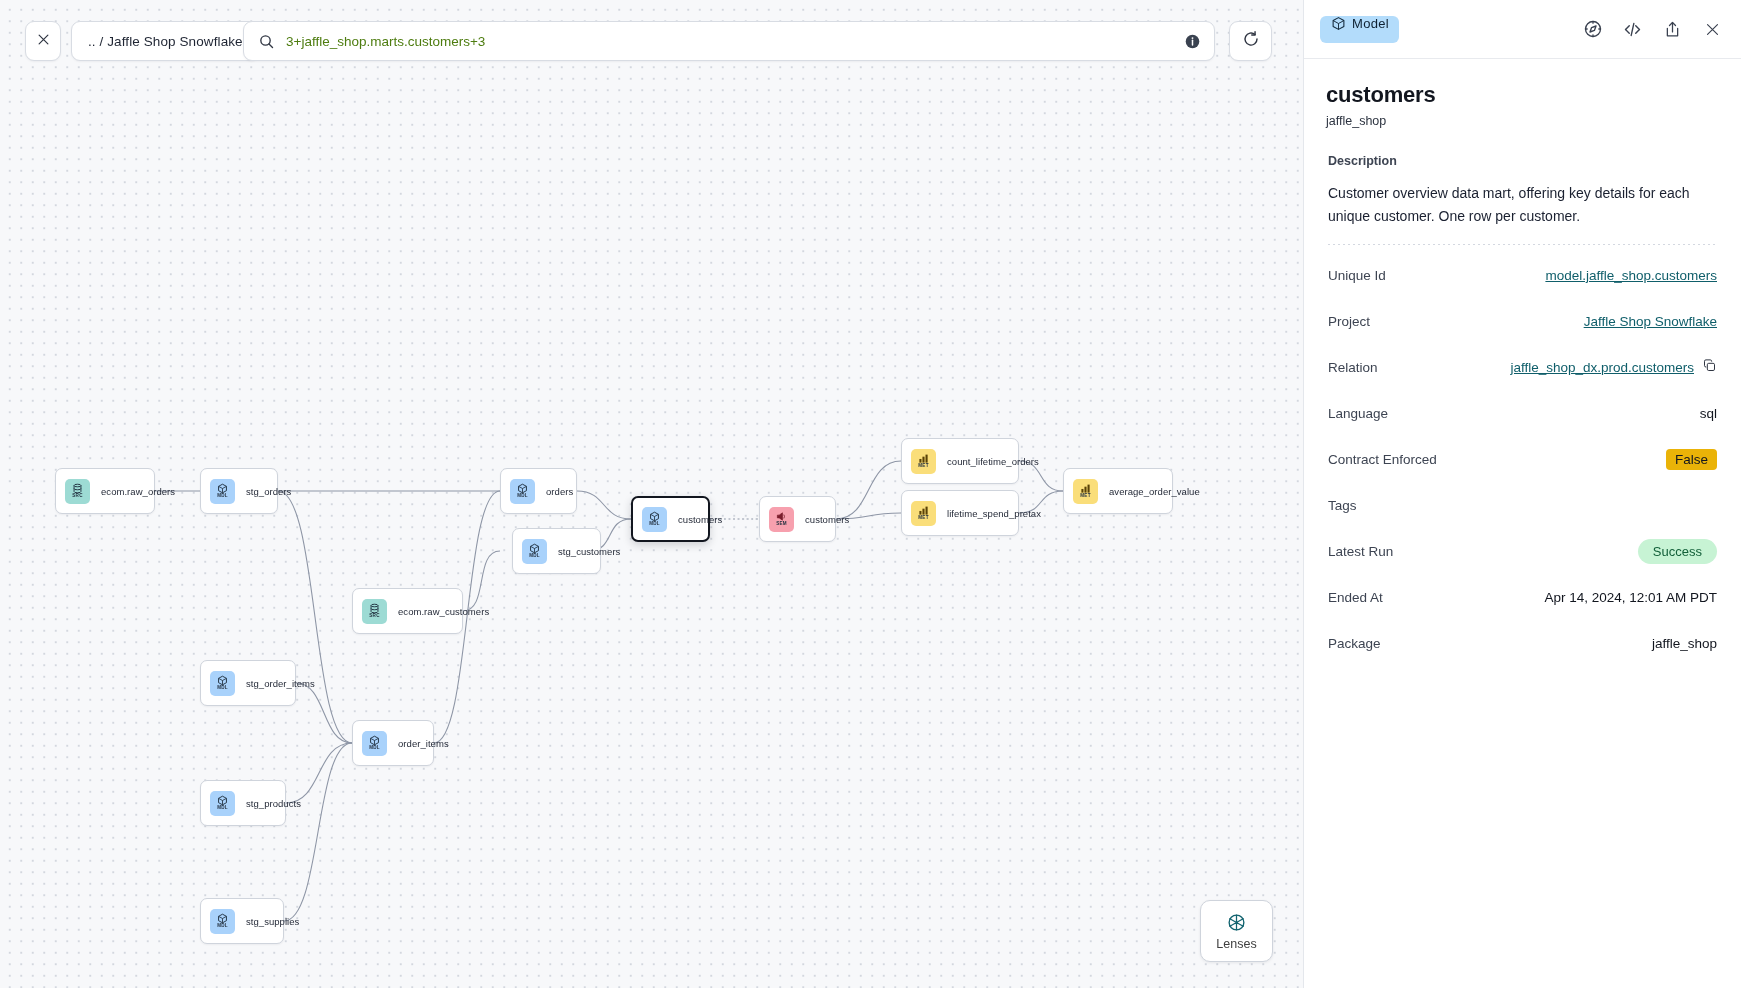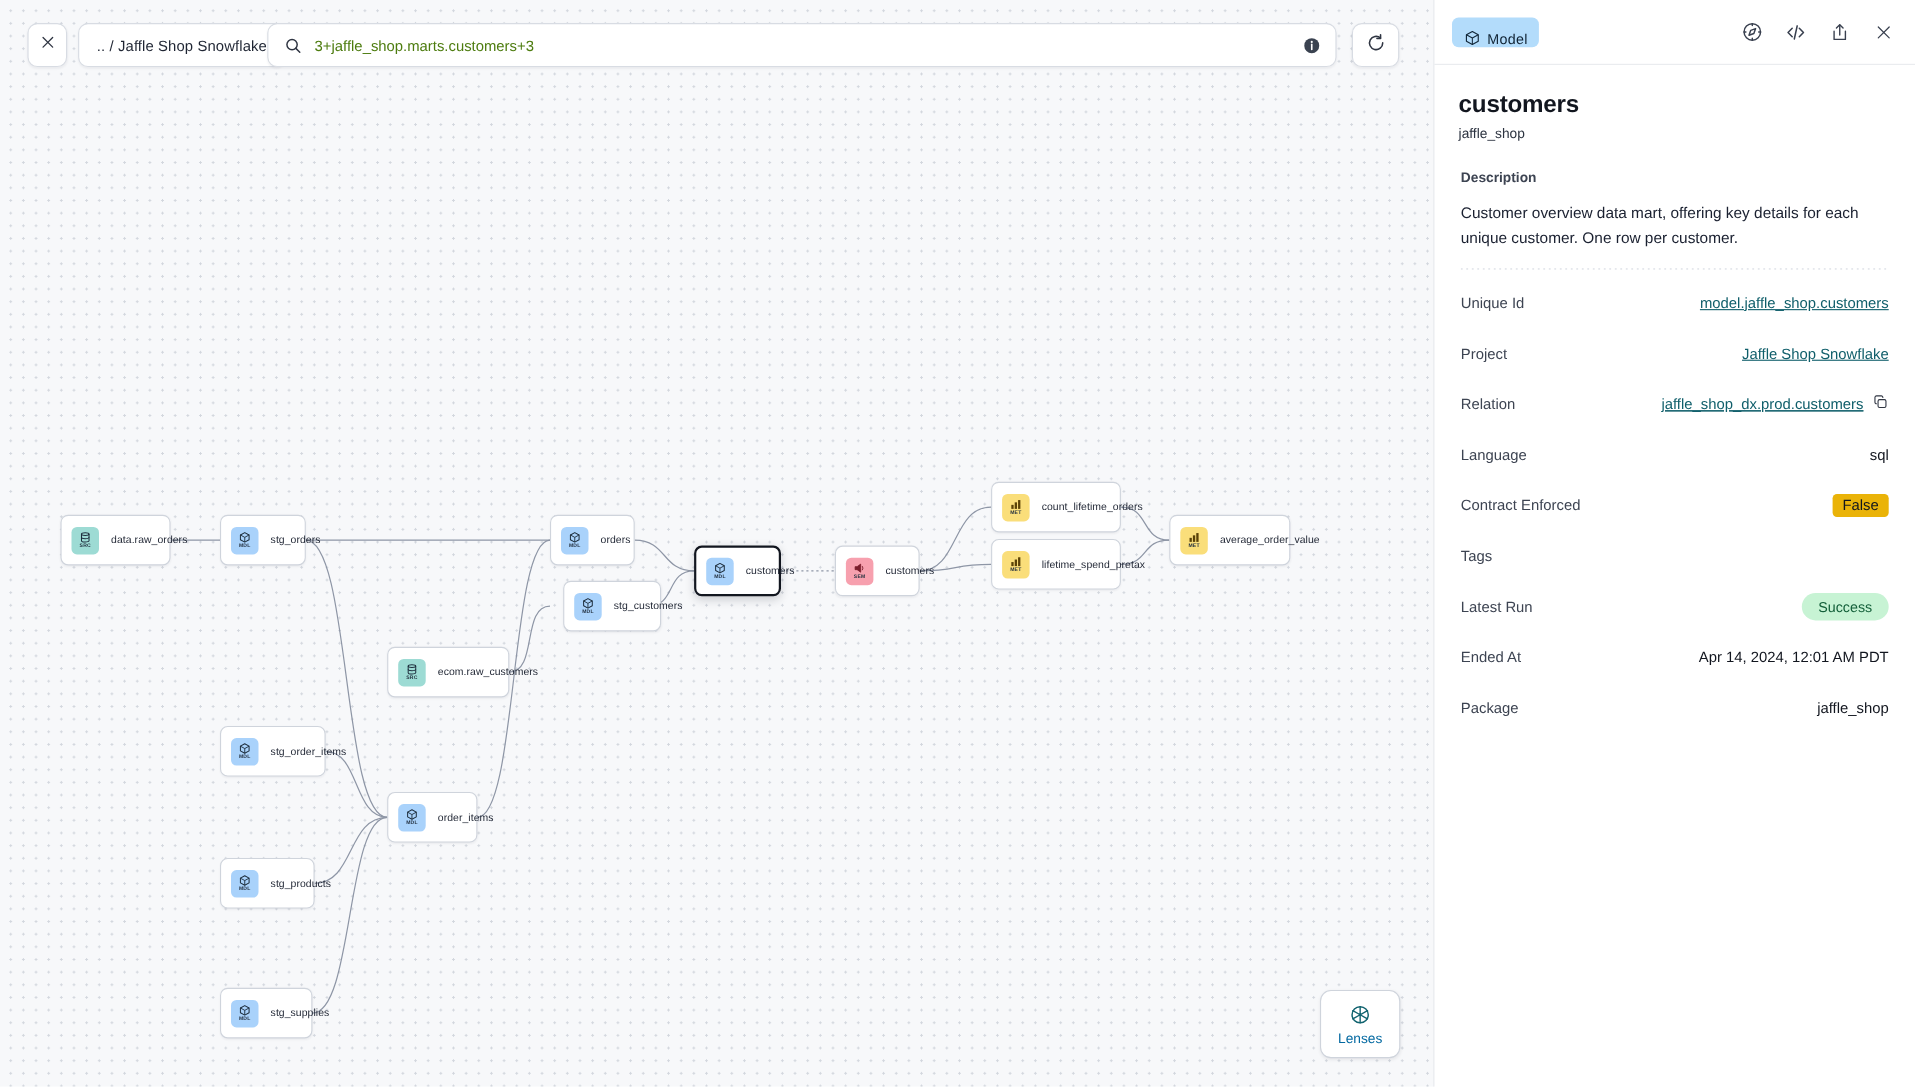--- a/index.html
+++ b/index.html
@@ -70,36 +70,36 @@
   .chip-tag { font-size: 4.6px; font-weight: 700; color: #23303f; letter-spacing: .2px; margin-top: .5px; }
   .node-label { font-size: 9.5px; color: #1f2533; margin-left: 11px; white-space: nowrap; letter-spacing: .05px; }
 
   
   #lenses-btn {
     position: absolute; left: 1200px; top: 900px; width: 73px; height: 62px;
     background: #ffffff; border: 1px solid #cfd4dc; border-radius: 10px;
     display: flex; flex-direction: column; align-items: center; justify-content: center; gap: 4px;
     box-shadow: 0 1px 3px rgba(20,25,40,.08);
   }
-  #lenses-label { font-size: 12.5px; color: #0369a1; }
+  #lenses-label { font-size: 12.5px; color: #404040; }
 
   
   #panel {
     position: absolute; left: 1303px; top: 0; width: 438px; height: 988px;
     background: #ffffff; border-left: 1px solid #e4e7ec;
     display: flex; flex-direction: column;
   }
   #panel-head {
     height: 59px; flex: 0 0 auto;
     display: flex; align-items: center; padding: 0 18px 0 16px;
     border-bottom: 1px solid #e8eaee;
   }
   #type-badge {
     background: #b3dcfb; border-radius: 6px; height: 27px;
-    display: flex; align-items: flex-end; gap: 6px; padding: 0 10px;
+    display: flex; align-items: flex-start; gap: 6px; padding: 0 10px;
   }
   #type-badge-label { font-size: 13px; color: #0f2233; font-weight: 500; letter-spacing: .3px; }
   #head-actions { margin-left: auto; display: flex; align-items: center; gap: 19px; }
   .head-ico { width: 21px; height: 21px; display: flex; align-items: center; justify-content: center; }
 
   #panel-title-wrap { padding: 23px 22px 0 22px; flex: 0 0 auto; }
   #panel-title { font-size: 22px; font-weight: 700; color: #12161f; letter-spacing: -.2px; }
   #panel-subtitle { font-size: 12.5px; color: #2c3340; margin-top: 6px; }
 
   #tabs { margin-top: 25px; padding: 0 22px; border-bottom: 1px solid #e6e9ee; flex: 0 0 auto; display: flex; }
@@ -144,21 +144,21 @@
     <div id="nodes-layer">
         <div class="node" style="left: 55px; top: 468px; width: 100px; height: 46px;">
           <div class="node-chip chip-src">
             <svg width="11" height="11" viewBox="0 0 24 24">
               <ellipse cx="12" cy="5.5" rx="7.5" ry="2.8" fill="none" stroke="#1d2d3c" stroke-width="2"></ellipse>
               <path d="M4.5 5.5 L4.5 18.5 A7.5 2.8 0 0 0 19.5 18.5 L19.5 5.5" fill="none" stroke="#1d2d3c" stroke-width="2"></path>
               <path d="M4.5 12 A7.5 2.8 0 0 0 19.5 12" fill="none" stroke="#1d2d3c" stroke-width="2"></path>
             </svg>
             <span class="chip-tag">SRC</span>
           </div>
-          <span class="node-label">data.raw_orders</span>
+          <span class="node-label">ecom.raw_orders</span>
         </div>
         <div class="node" style="left: 200px; top: 468px; width: 78px; height: 46px;">
           <div class="node-chip chip-mdl">
             <svg width="11" height="11" viewBox="0 0 24 24">
               <path d="M12 2.6 L20.6 7.3 L20.6 16.7 L12 21.4 L3.4 16.7 L3.4 7.3 Z" fill="none" stroke="#1d2d3c" stroke-width="2" stroke-linejoin="round"></path>
               <path d="M3.4 7.3 L12 12 L20.6 7.3 M12 12 L12 21.4" fill="none" stroke="#1d2d3c" stroke-width="1.8"></path>
             </svg>
             <span class="chip-tag">MDL</span>
           </div>
           <span class="node-label">stg_orders</span>

